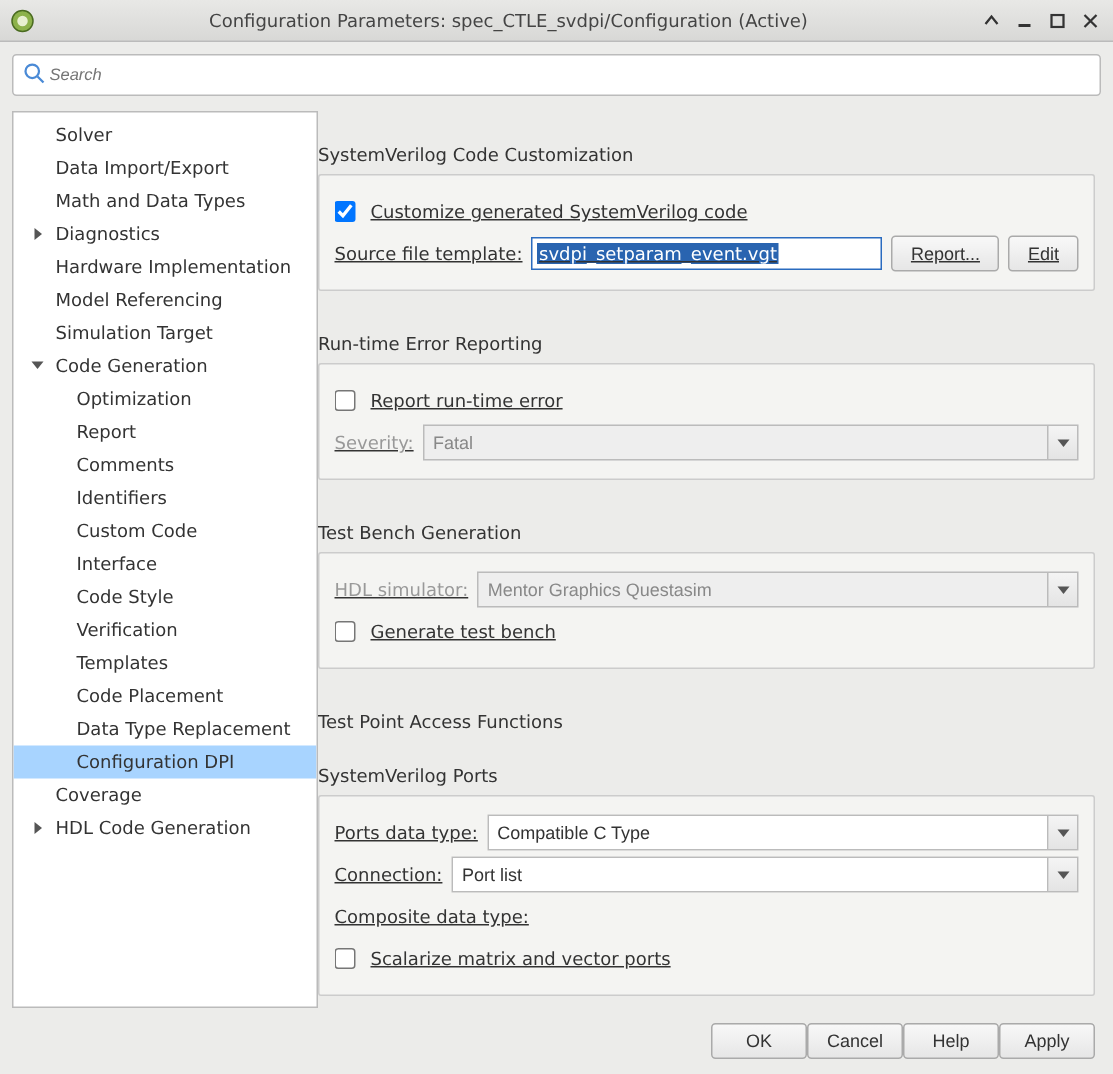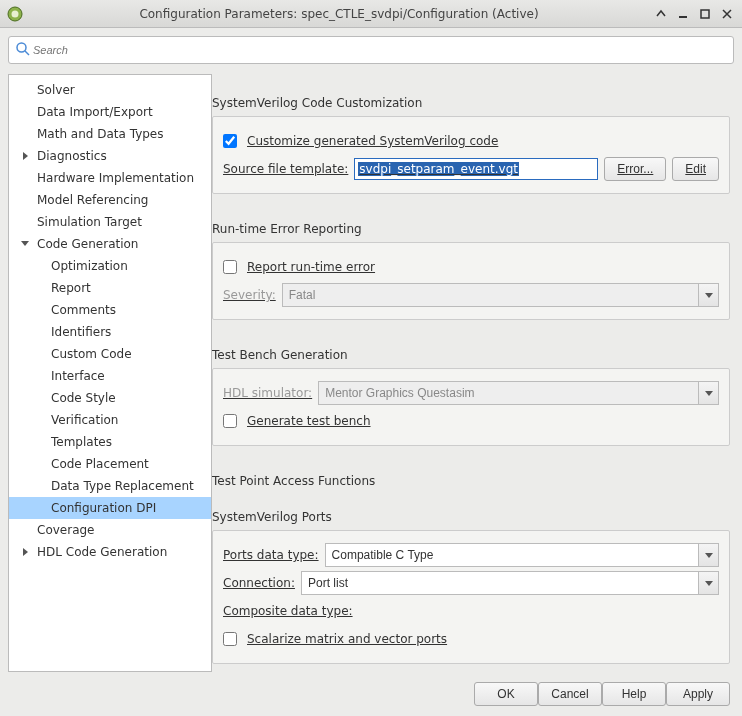--- a/index.html
+++ b/index.html
@@ -277,21 +277,21 @@
           <input type="checkbox" checked="" style="">
           <label class="field-label">Customize generated SystemVerilog code</label>
         </div>
         <div class="row">
           <label class="field-label">Source file template:</label>
           <div style="flex:1;position:relative;min-width:0;">
             <div style="border:1px solid #2a6bbf;height:22px;background:#fff;display:flex;align-items:center;padding:0 3px;">
               <span class="highlight-sel">svdpi_setparam_event.vgt</span>
             </div>
           </div>
-          <button class="btn">Error...</button>
+          <button class="btn">Report...</button>
           <button class="btn">Edit</button>
         </div>
       </div>
 
       <div class="section-title">Run-time Error Reporting</div>
       <div class="section-box">
         <div class="row">
           <input type="checkbox" style="">
           <label class="field-label">Report run-time error</label>
         </div>

